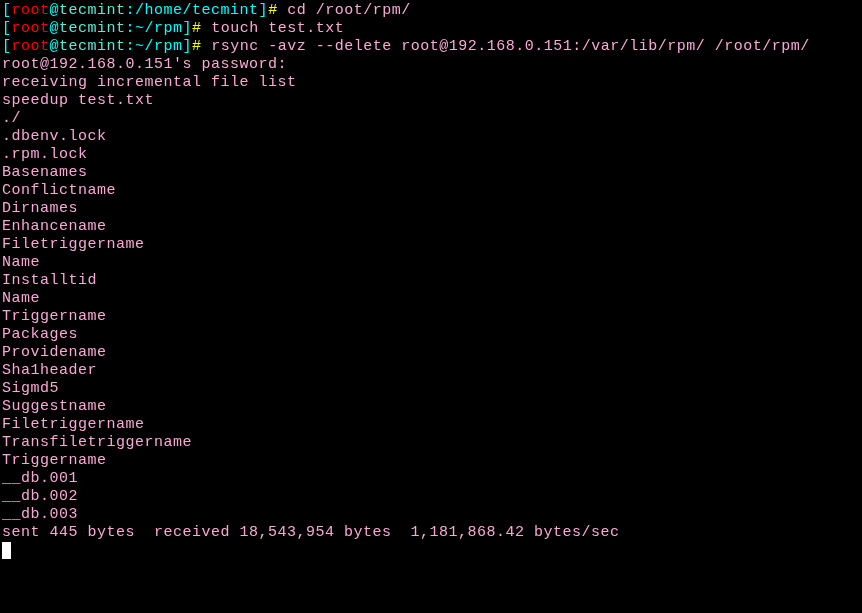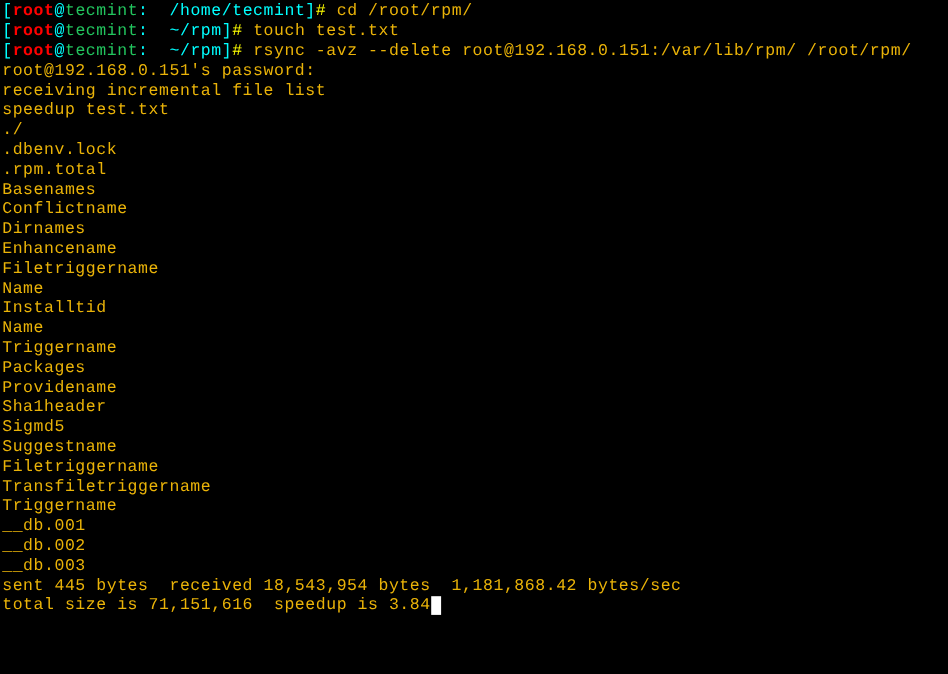--- a/index.html
+++ b/index.html
@@ -20,37 +20,35 @@
       letter-spacing: 0.5px;
     }
     .line {
       white-space: pre;
     }
     .bracket {
       color: #00ffff;
     }
     .root {
       color: #ff0000;
-      font-weight: bold;
     }
     .at {
       color: #00ffff;
     }
     .host {
-      color: #22c55e;
+      color: #5eead4;
     }
     .path {
       color: #00ffff;
-      margin-left: 19px;
     }
     .prompt {
       color: #ffff00;
     }
     .white {
-      color: #eab308;
+      color: #f9a8d4;
     }
     .cursor {
       background: #ffffff;
       color: #000000;
       display: inline-block;
       width: 9px;
       height: 17px;
       vertical-align: text-bottom;
     }
   </style>
@@ -58,21 +56,21 @@
 <body>
 
 <div class="line"><span class="bracket">[</span><span class="root">root</span><span class="at">@</span><span class="host">tecmint</span><span class="at">:</span><span class="path">/home/tecmint</span><span class="bracket">]</span><span class="prompt">#</span><span class="white"> cd /root/rpm/</span></div>
 <div class="line"><span class="bracket">[</span><span class="root">root</span><span class="at">@</span><span class="host">tecmint</span><span class="at">:</span><span class="path">~/rpm</span><span class="bracket">]</span><span class="prompt">#</span><span class="white"> touch test.txt</span></div>
 <div class="line"><span class="bracket">[</span><span class="root">root</span><span class="at">@</span><span class="host">tecmint</span><span class="at">:</span><span class="path">~/rpm</span><span class="bracket">]</span><span class="prompt">#</span><span class="white"> rsync -avz --delete root@192.168.0.151:/var/lib/rpm/ /root/rpm/</span></div>
 <div class="line white">root@192.168.0.151's password:</div>
 <div class="line white">receiving incremental file list</div>
 <div class="line white">speedup test.txt</div>
 <div class="line white">./</div>
 <div class="line white">.dbenv.lock</div>
-<div class="line white">.rpm.total</div>
+<div class="line white">.rpm.lock</div>
 <div class="line white">Basenames</div>
 <div class="line white">Conflictname</div>
 <div class="line white">Dirnames</div>
 <div class="line white">Enhancename</div>
 <div class="line white">Filetriggername</div>
 <div class="line white">Name</div>
 <div class="line white">Installtid</div>
 <div class="line white">Name</div>
 <div class="line white">Triggername</div>
 <div class="line white">Packages</div>
@@ -81,13 +79,13 @@
 <div class="line white">Sigmd5</div>
 <div class="line white">Suggestname</div>
 <div class="line white">Filetriggername</div>
 <div class="line white">Transfiletriggername</div>
 <div class="line white">Triggername</div>
 <div class="line white">__db.001</div>
 <div class="line white">__db.002</div>
 <div class="line white">__db.003</div>
 <div class="line white"></div>
 <div class="line white">sent 445 bytes  received 18,543,954 bytes  1,181,868.42 bytes/sec</div>
-<div class="line white"><span>total size is 71,151,616  speedup is 3.84</span><span class="cursor"></span></div>
+<div class="line white"><span class="cursor"></span></div>
 
 </body></html>

